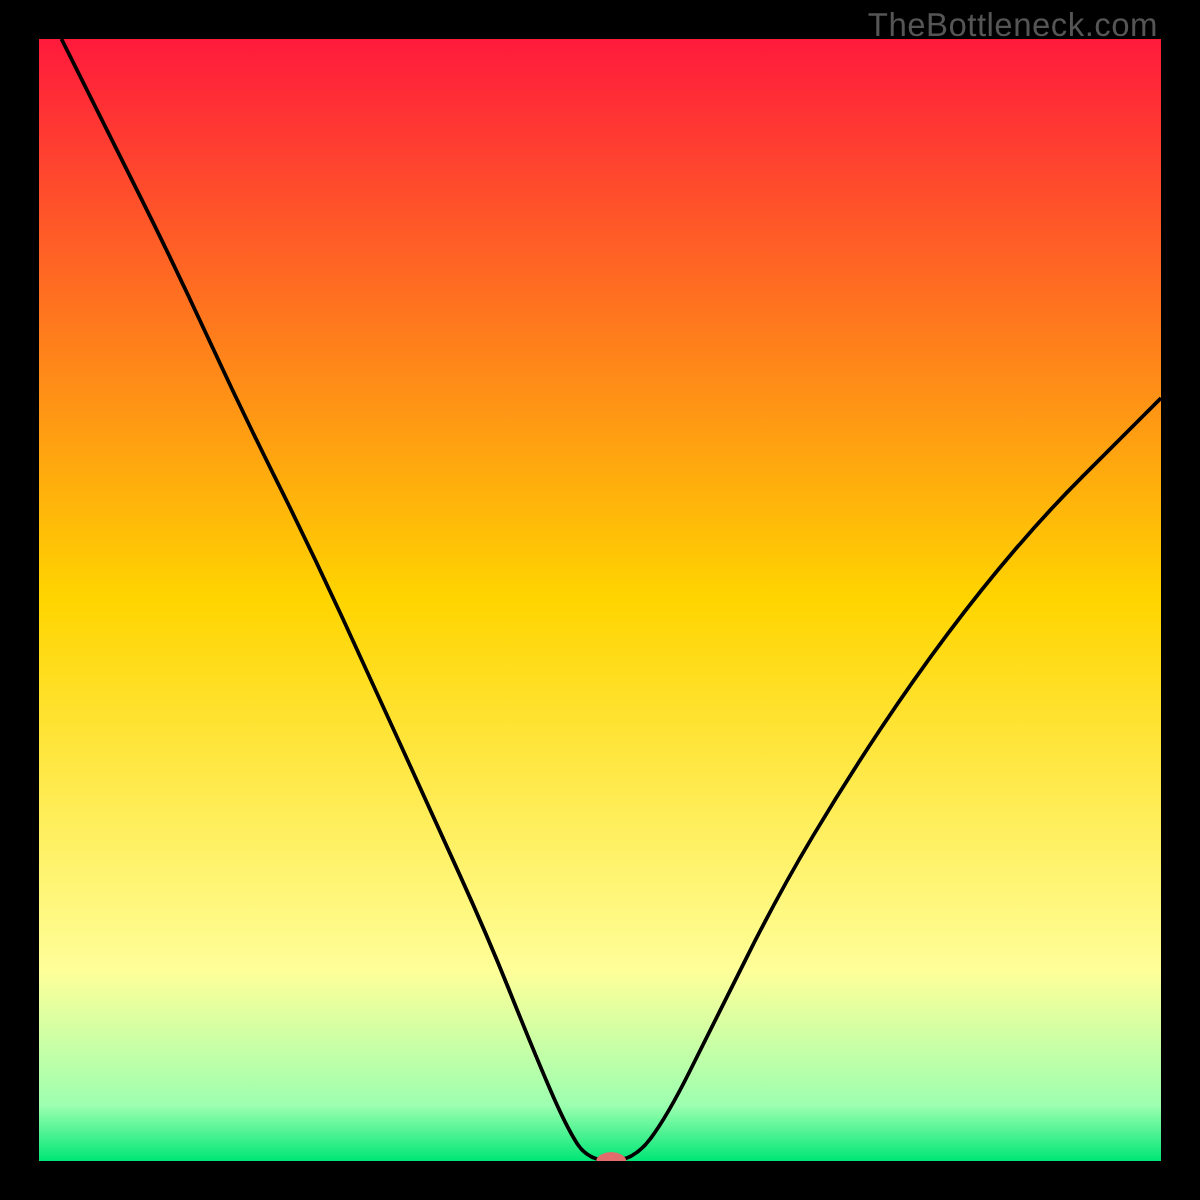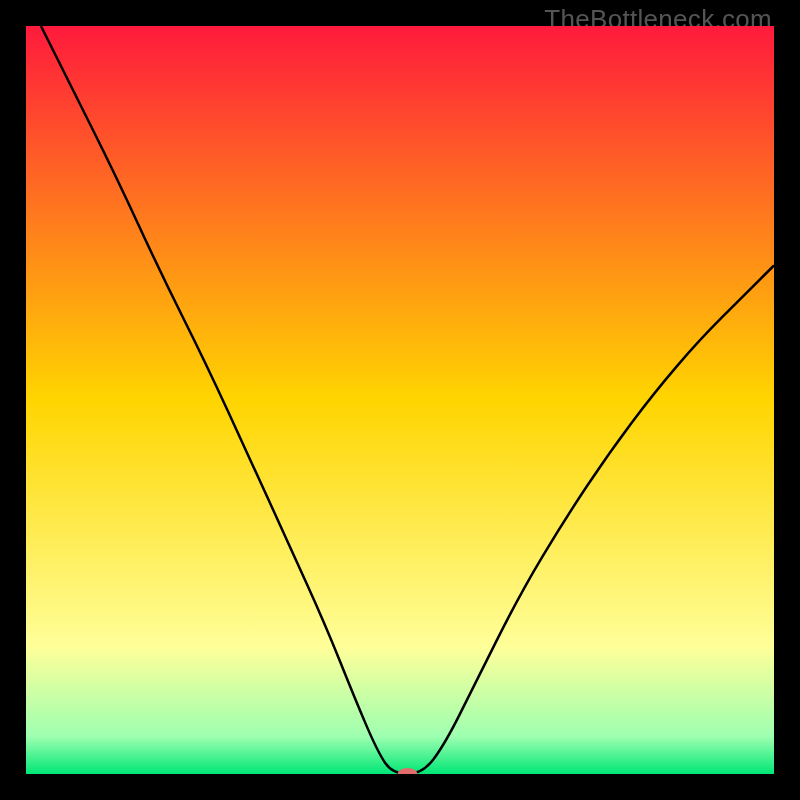--- a/index.html
+++ b/index.html
@@ -16,21 +16,21 @@
     left: 26px;
     top: 26px;
     width: 748px;
     height: 748px;
   }
   .watermark {
     position: absolute;
     top: 4px;
     right: 28px;
     color: #555;
-    font-size: 26px;
+    font-size: 22px;
     font-weight: 500;
     letter-spacing: 0.3px;
   }
   svg { display: block; }
 </style>
 </head>
 <body>
 
 <div class="watermark">TheBottleneck.com</div>
 

